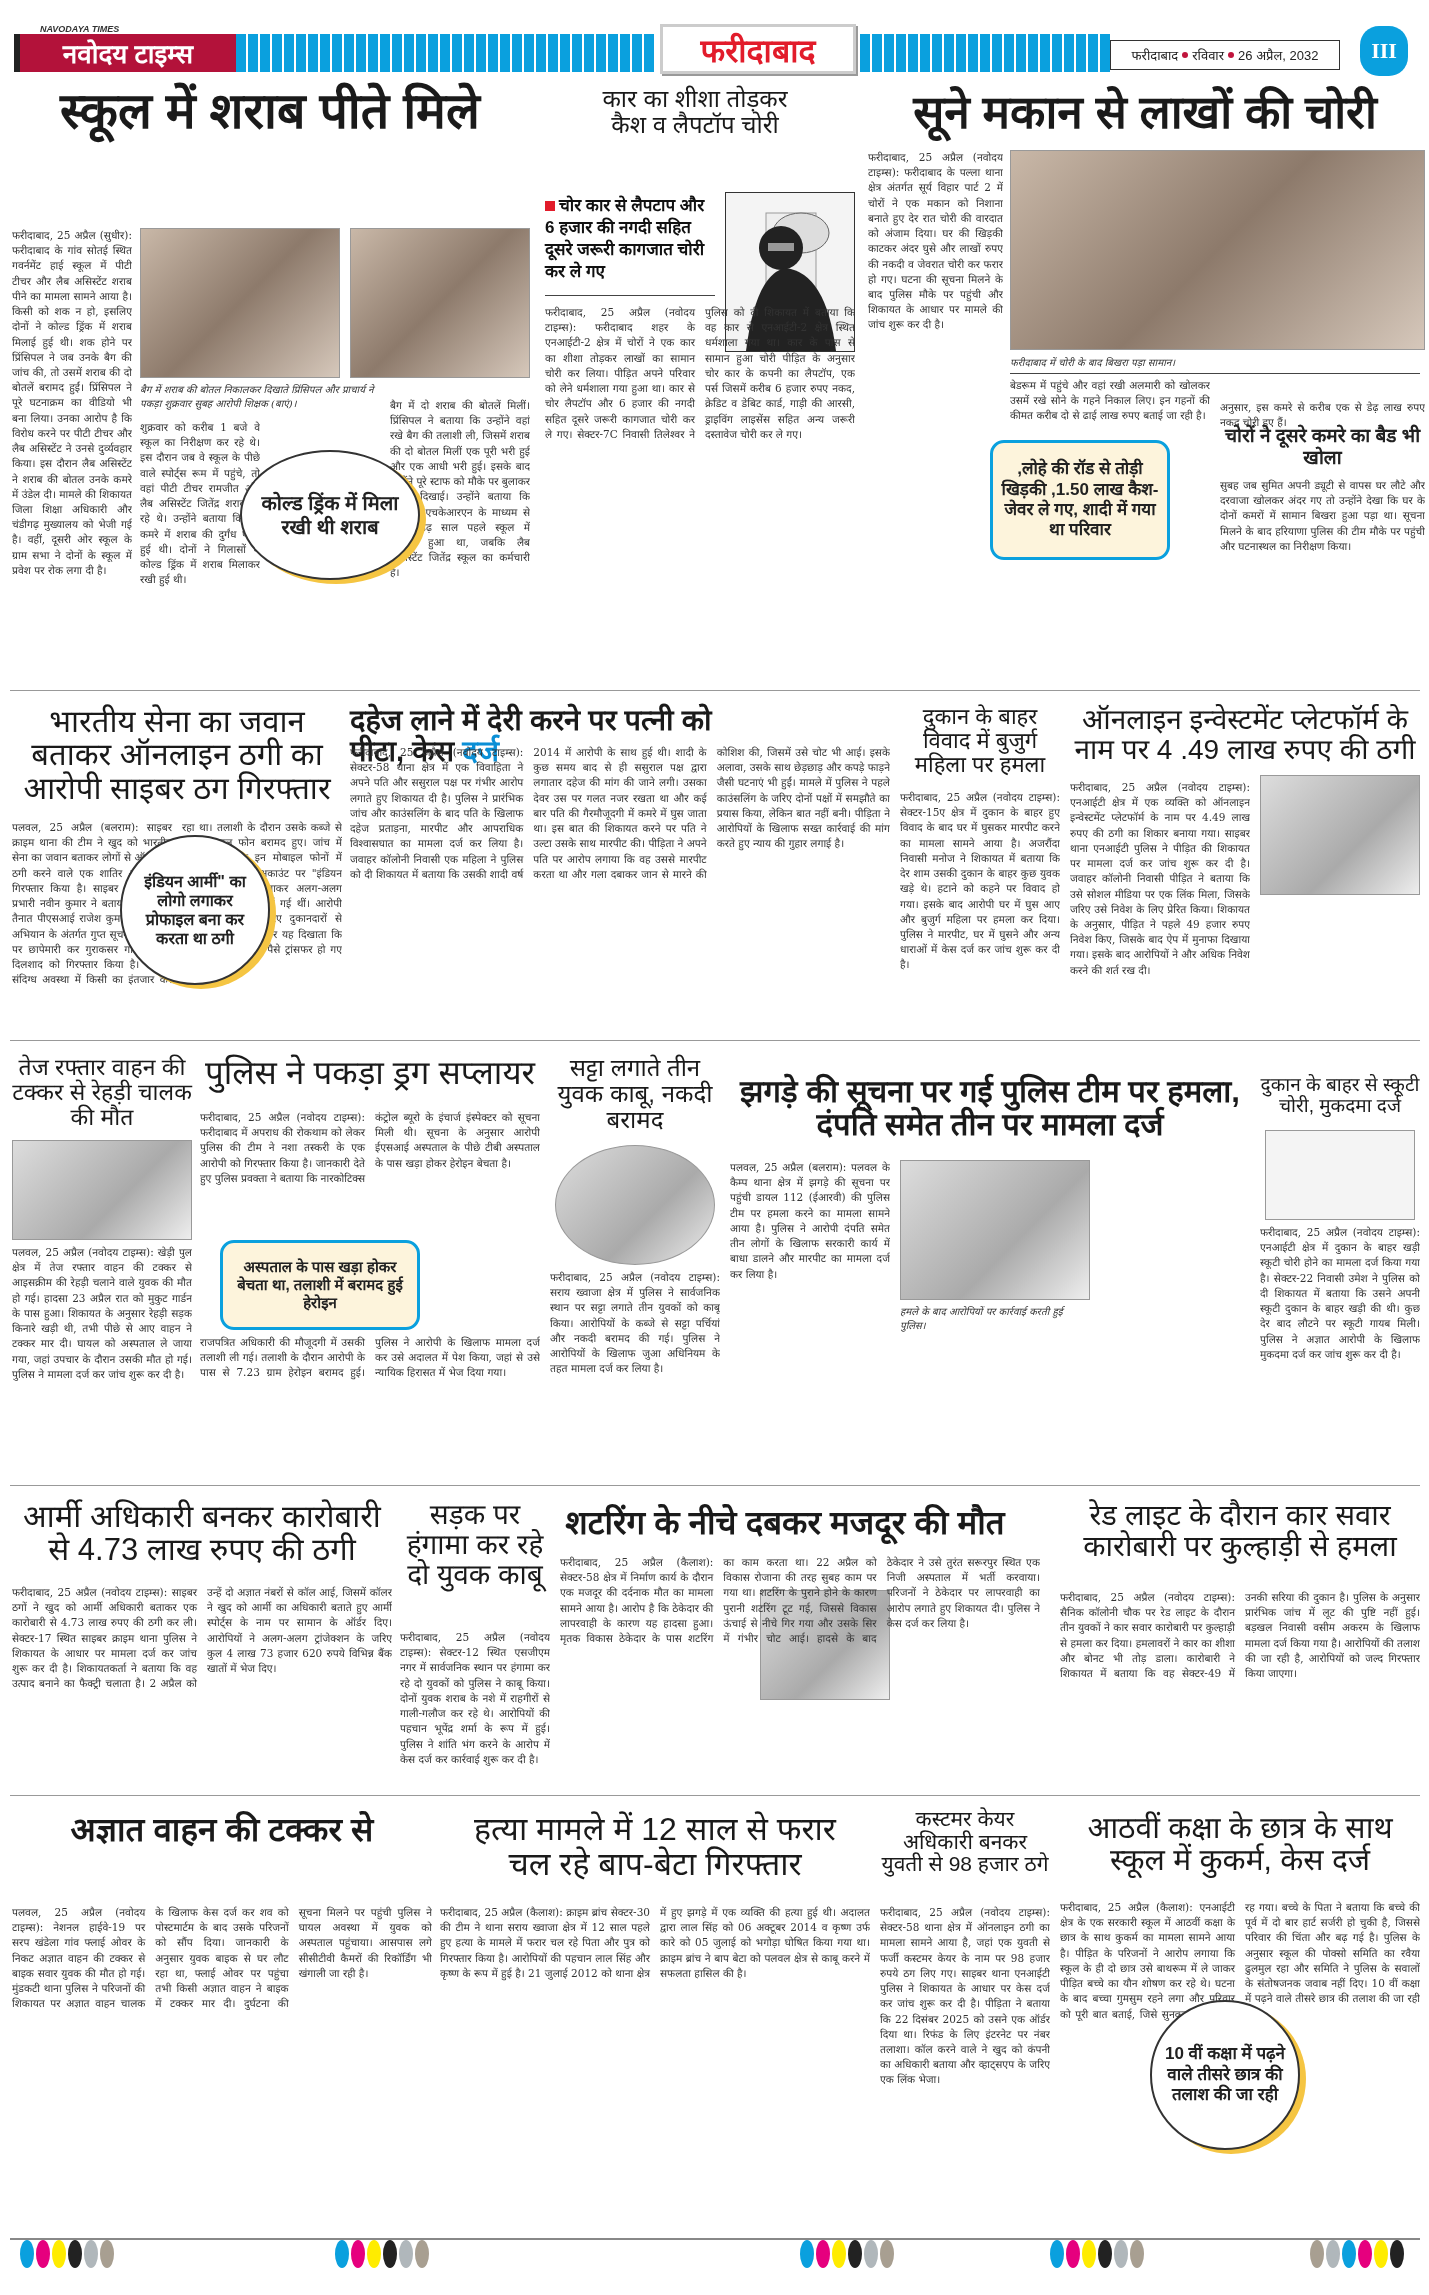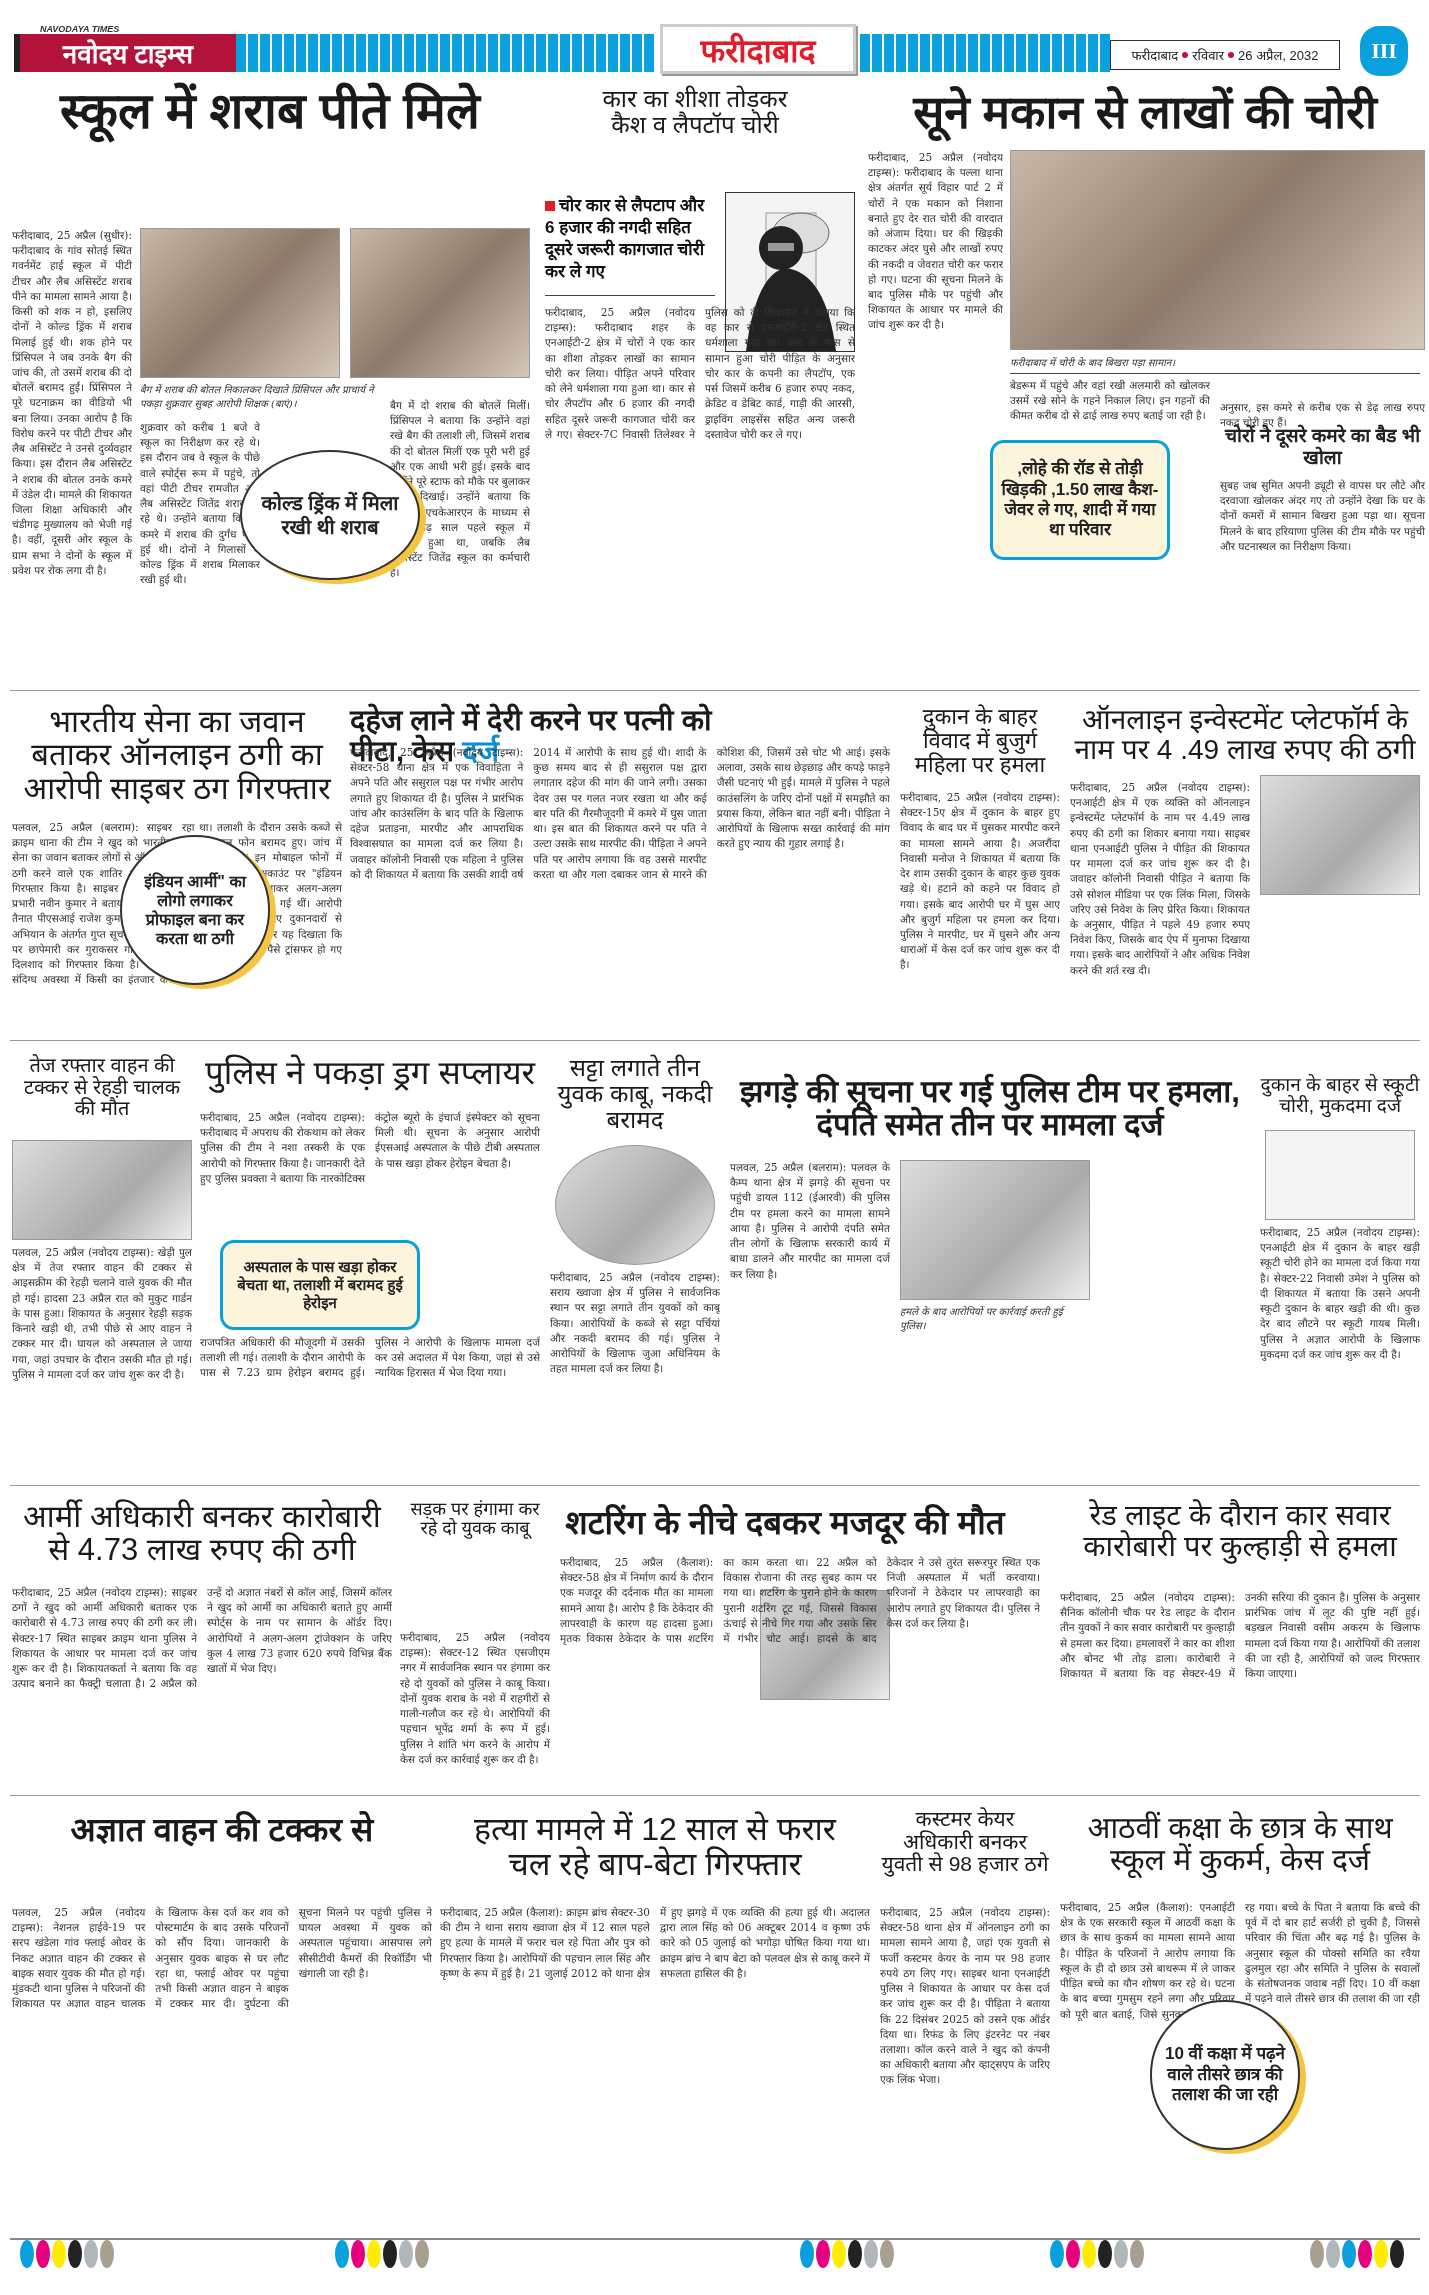--- a/index.html
+++ b/index.html
@@ -98,21 +98,21 @@
 
 <div class="abs hl" style="left:900px;top:705px;width:160px;font-size:22px;font-weight:normal">दुकान के बाहर विवाद में बुजुर्ग महिला पर हमला</div>
 <div class="abs body" style="left:900px;top:790px;width:160px;height:235px">फरीदाबाद, 25 अप्रैल (नवोदय टाइम्स): सेक्टर-15ए क्षेत्र में दुकान के बाहर हुए विवाद के बाद घर में घुसकर मारपीट करने का मामला सामने आया है। अजरौंदा निवासी मनोज ने शिकायत में बताया कि देर शाम उसकी दुकान के बाहर कुछ युवक खड़े थे। हटाने को कहने पर विवाद हो गया। इसके बाद आरोपी घर में घुस आए और बुजुर्ग महिला पर हमला कर दिया। पुलिस ने मारपीट, घर में घुसने और अन्य धाराओं में केस दर्ज कर जांच शुरू कर दी है।</div>
 
 <div class="abs hl" style="left:1070px;top:705px;width:350px;font-size:28px;font-weight:normal">ऑनलाइन इन्वेस्टमेंट प्लेटफॉर्म के नाम पर 4 .49 लाख रुपए की ठगी</div>
 <div class="abs photo gray" style="left:1260px;top:775px;width:160px;height:120px"></div>
 <div class="abs body" style="left:1070px;top:780px;width:180px;height:245px">फरीदाबाद, 25 अप्रैल (नवोदय टाइम्स): एनआईटी क्षेत्र में एक व्यक्ति को ऑनलाइन इन्वेस्टमेंट प्लेटफॉर्म के नाम पर 4.49 लाख रुपए की ठगी का शिकार बनाया गया। साइबर थाना एनआईटी पुलिस ने पीड़ित की शिकायत पर मामला दर्ज कर जांच शुरू कर दी है। जवाहर कॉलोनी निवासी पीड़ित ने बताया कि उसे सोशल मीडिया पर एक लिंक मिला, जिसके जरिए उसे निवेश के लिए प्रेरित किया। शिकायत के अनुसार, पीड़ित ने पहले 49 हजार रुपए निवेश किए, जिसके बाद ऐप में मुनाफा दिखाया गया। इसके बाद आरोपियों ने और अधिक निवेश करने की शर्त रख दी।</div>
 
 <div class="hr" style="left:10px;top:1040px;width:1410px"></div>
 
-<div class="abs hl" style="left:12px;top:1055px;width:180px;font-size:20px;font-weight:normal">तेज रफ्तार वाहन की टक्कर से रेहड़ी चालक की मौत</div>
+<div class="abs hl" style="left:12px;top:1055px;width:180px;font-size:23px;font-weight:normal">तेज रफ्तार वाहन की टक्कर से रेहड़ी चालक की मौत</div>
 <div class="abs photo gray" style="left:12px;top:1140px;width:180px;height:100px"></div>
 <div class="abs body" style="left:12px;top:1245px;width:180px;height:230px">पलवल, 25 अप्रैल (नवोदय टाइम्स): खेड़ी पुल क्षेत्र में तेज रफ्तार वाहन की टक्कर से आइसक्रीम की रेहड़ी चलाने वाले युवक की मौत हो गई। हादसा 23 अप्रैल रात को मुकुट गार्डन के पास हुआ। शिकायत के अनुसार रेहड़ी सड़क किनारे खड़ी थी, तभी पीछे से आए वाहन ने टक्कर मार दी। घायल को अस्पताल ले जाया गया, जहां उपचार के दौरान उसकी मौत हो गई। पुलिस ने मामला दर्ज कर जांच शुरू कर दी है।</div>
 
 <div class="abs hl" style="left:200px;top:1055px;width:340px;font-size:33px;font-weight:normal">पुलिस ने पकड़ा ड्रग सप्लायर</div>
 <div class="abs body cols2" style="left:200px;top:1110px;width:340px;height:180px">फरीदाबाद, 25 अप्रैल (नवोदय टाइम्स): फरीदाबाद में अपराध की रोकथाम को लेकर पुलिस की टीम ने नशा तस्करी के एक आरोपी को गिरफ्तार किया है। जानकारी देते हुए पुलिस प्रवक्ता ने बताया कि नारकोटिक्स कंट्रोल ब्यूरो के इंचार्ज इंस्पेक्टर को सूचना मिली थी। सूचना के अनुसार आरोपी ईएसआई अस्पताल के पीछे टीबी अस्पताल के पास खड़ा होकर हेरोइन बेचता है।</div>
 <div class="abs callout" style="left:220px;top:1240px;width:200px;height:90px;font-size:15px">अस्पताल के पास खड़ा होकर बेचता था, तलाशी में बरामद हुई हेरोइन</div>
 <div class="abs body cols2" style="left:200px;top:1335px;width:340px;height:140px">राजपत्रित अधिकारी की मौजूदगी में उसकी तलाशी ली गई। तलाशी के दौरान आरोपी के पास से 7.23 ग्राम हेरोइन बरामद हुई। पुलिस ने आरोपी के खिलाफ मामला दर्ज कर उसे अदालत में पेश किया, जहां से उसे न्यायिक हिरासत में भेज दिया गया।</div>
 
 <div class="abs hl" style="left:550px;top:1055px;width:170px;font-size:24px;font-weight:normal">सट्टा लगाते तीन युवक काबू, नकदी बरामद</div>
 <div class="abs photo gray" style="left:555px;top:1145px;width:160px;height:120px;border-radius:50%"></div>
@@ -125,21 +125,21 @@
 
 <div class="abs hl" style="left:1260px;top:1075px;width:160px;font-size:19px;font-weight:normal">दुकान के बाहर से स्कूटी चोरी, मुकदमा दर्ज</div>
 <div class="abs photo cartoon" style="left:1265px;top:1130px;width:150px;height:90px;border:1px solid #999"></div>
 <div class="abs body" style="left:1260px;top:1225px;width:160px;height:250px">फरीदाबाद, 25 अप्रैल (नवोदय टाइम्स): एनआईटी क्षेत्र में दुकान के बाहर खड़ी स्कूटी चोरी होने का मामला दर्ज किया गया है। सेक्टर-22 निवासी उमेश ने पुलिस को दी शिकायत में बताया कि उसने अपनी स्कूटी दुकान के बाहर खड़ी की थी। कुछ देर बाद लौटने पर स्कूटी गायब मिली। पुलिस ने अज्ञात आरोपी के खिलाफ मुकदमा दर्ज कर जांच शुरू कर दी है।</div>
 
 <div class="hr" style="left:10px;top:1485px;width:1410px"></div>
 
 <div class="abs hl" style="left:12px;top:1500px;width:380px;font-size:31px;font-weight:normal">आर्मी अधिकारी बनकर कारोबारी से 4.73 लाख रुपए की ठगी</div>
 <div class="abs body cols2" style="left:12px;top:1585px;width:380px;height:200px">फरीदाबाद, 25 अप्रैल (नवोदय टाइम्स): साइबर ठगों ने खुद को आर्मी अधिकारी बताकर एक कारोबारी से 4.73 लाख रुपए की ठगी कर ली। सेक्टर-17 स्थित साइबर क्राइम थाना पुलिस ने शिकायत के आधार पर मामला दर्ज कर जांच शुरू कर दी है। शिकायतकर्ता ने बताया कि वह उत्पाद बनाने का फैक्ट्री चलाता है। 2 अप्रैल को उन्हें दो अज्ञात नंबरों से कॉल आई, जिसमें कॉलर ने खुद को आर्मी का अधिकारी बताते हुए आर्मी स्पोर्ट्स के नाम पर सामान के ऑर्डर दिए। आरोपियों ने अलग-अलग ट्रांजेक्शन के जरिए कुल 4 लाख 73 हजार 620 रुपये विभिन्न बैंक खातों में भेज दिए।</div>
 
-<div class="abs hl" style="left:400px;top:1500px;width:150px;font-size:18px;font-weight:normal">सड़क पर हंगामा कर रहे दो युवक काबू</div>
+<div class="abs hl" style="left:400px;top:1500px;width:150px;font-size:28px;font-weight:normal">सड़क पर हंगामा कर रहे दो युवक काबू</div>
 <div class="abs body" style="left:400px;top:1630px;width:150px;height:155px">फरीदाबाद, 25 अप्रैल (नवोदय टाइम्स): सेक्टर-12 स्थित एसजीएम नगर में सार्वजनिक स्थान पर हंगामा कर रहे दो युवकों को पुलिस ने काबू किया। दोनों युवक शराब के नशे में राहगीरों से गाली-गलौज कर रहे थे। आरोपियों की पहचान भूपेंद्र शर्मा के रूप में हुई। पुलिस ने शांति भंग करने के आरोप में केस दर्ज कर कार्रवाई शुरू कर दी है।</div>
 
 <div class="abs hl" style="left:560px;top:1505px;width:450px;font-size:33px">शटरिंग के नीचे दबकर मजदूर की मौत</div>
 <div class="abs photo gray" style="left:760px;top:1590px;width:130px;height:110px"></div>
 <div class="abs body cols3" style="left:560px;top:1555px;width:480px;height:230px">फरीदाबाद, 25 अप्रैल (कैलाश): सेक्टर-58 क्षेत्र में निर्माण कार्य के दौरान एक मजदूर की दर्दनाक मौत का मामला सामने आया है। आरोप है कि ठेकेदार की लापरवाही के कारण यह हादसा हुआ। मृतक विकास ठेकेदार के पास शटरिंग का काम करता था। 22 अप्रैल को विकास रोजाना की तरह सुबह काम पर गया था। शटरिंग के पुराने होने के कारण पुरानी शटरिंग टूट गई, जिससे विकास ऊंचाई से नीचे गिर गया और उसके सिर में गंभीर चोट आई। हादसे के बाद ठेकेदार ने उसे तुरंत सरूरपुर स्थित एक निजी अस्पताल में भर्ती करवाया। परिजनों ने ठेकेदार पर लापरवाही का आरोप लगाते हुए शिकायत दी। पुलिस ने केस दर्ज कर लिया है।</div>
 
 <div class="abs hl" style="left:1060px;top:1500px;width:360px;font-size:29px;font-weight:normal">रेड लाइट के दौरान कार सवार कारोबारी पर कुल्हाड़ी से हमला</div>
 <div class="abs body cols2" style="left:1060px;top:1590px;width:360px;height:195px">फरीदाबाद, 25 अप्रैल (नवोदय टाइम्स): सैनिक कॉलोनी चौक पर रेड लाइट के दौरान तीन युवकों ने कार सवार कारोबारी पर कुल्हाड़ी से हमला कर दिया। हमलावरों ने कार का शीशा और बोनट भी तोड़ डाला। कारोबारी ने शिकायत में बताया कि वह सेक्टर-49 में उनकी सरिया की दुकान है। पुलिस के अनुसार प्रारंभिक जांच में लूट की पुष्टि नहीं हुई। बड़खल निवासी वसीम अकरम के खिलाफ मामला दर्ज किया गया है। आरोपियों की तलाश की जा रही है, आरोपियों को जल्द गिरफ्तार किया जाएगा।</div>
 
 <div class="hr" style="left:10px;top:1795px;width:1410px"></div>

